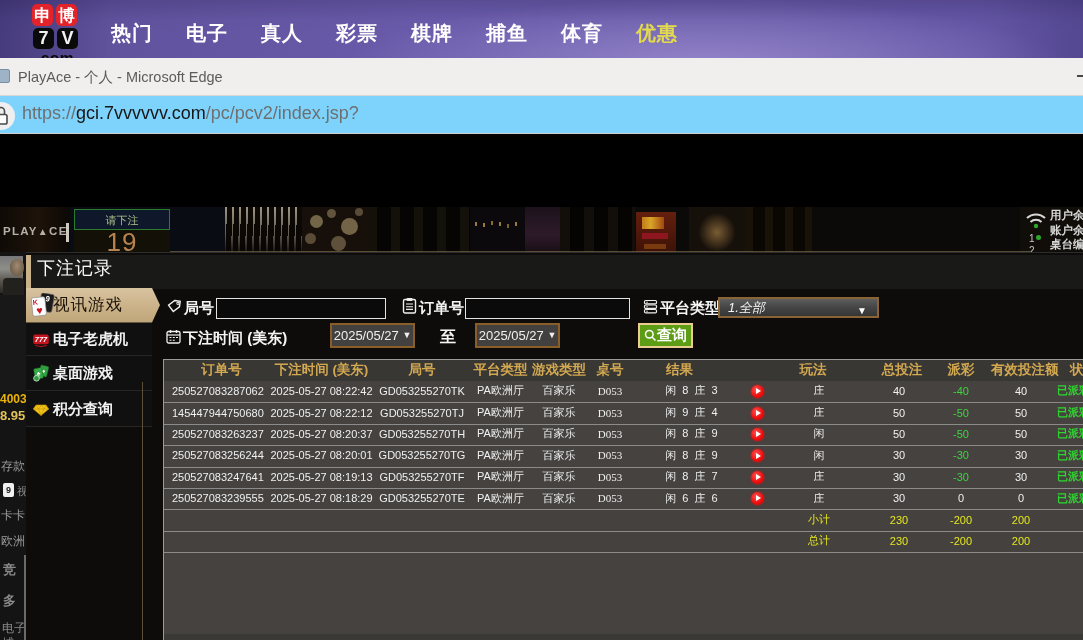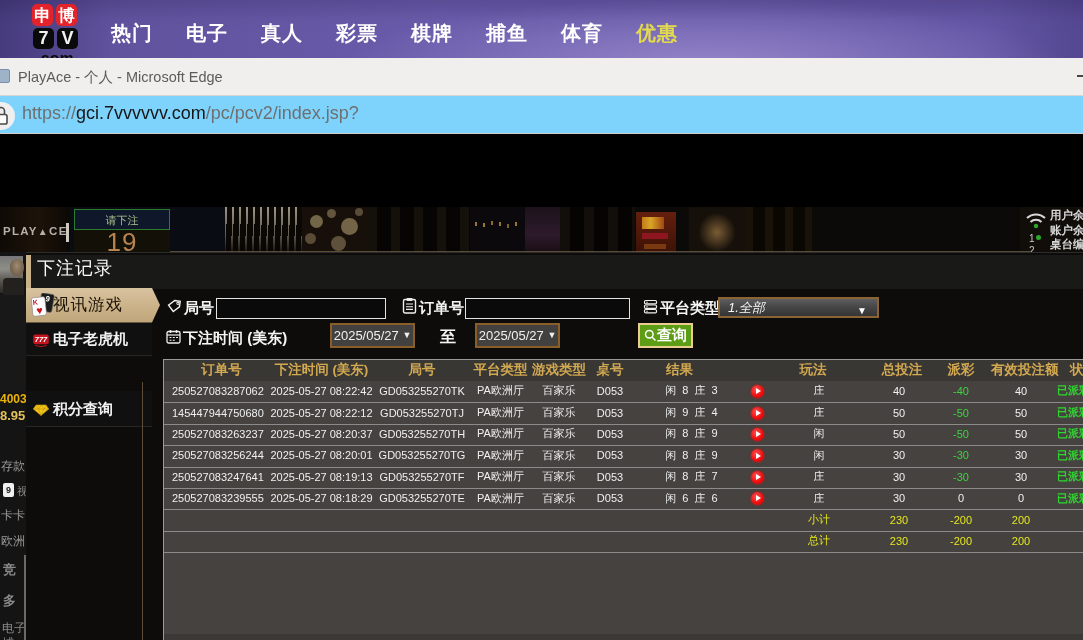--- a/index.html
+++ b/index.html
@@ -74,21 +74,21 @@
 
 #tbl { position:absolute; left:137px; top:105.5px; width:952px; height:282.5px; background:#454240; border-left:1px solid #9a9a9a; border-top:1px solid #9a9a9a; }
 .trow { position:absolute; left:0; width:952px; height:21.4px; display:flex; align-items:center; }
 .trow .c { position:relative; top:-1px; }
 .trow .c8 { top:0.5px; }
 .trow.sep { border-top:1px solid #8b8b8b; }
 #thead { position:absolute; left:0; top:0; width:952px; height:21.5px; background:#393734; display:flex; align-items:center; }
 .c { flex:none; text-align:center; font-size:11px; color:#f0f0f0; white-space:nowrap; overflow:visible; }
 #thead .c { color:#d2a850; font-weight:bold; font-size:13.5px; }
 .c1{width:104px; text-align:left; padding-left:8px;} .c2{width:107px;} .c3{width:94px;} .c4{width:63px;}
-.c5{width:54px;} .c6{width:48px;} .c7{width:115px;}
+.c5{width:54px;} .c6{width:48px;font-family:Liberation Serif, serif;} .c7{width:115px;}
 #tbl .trow .c7 { word-spacing:3px; } .c8{width:22px; padding-right:5px;} .c9{width:96px;}
 .c10{width:64px;} .c11{width:60px;} .c12{width:60px;} .c13{width:65px; text-align:left; padding-left:6px;}
 .neg { color:#3ed43e; }
 .st { color:#2fd32f; font-weight:bold; }
 .tot { color:#e4e71e !important; font-weight:normal; }
 .pbtn { display:inline-block; width:13px; height:13px; border-radius:50%; background:radial-gradient(circle at 40% 35%, #ff5050 0%, #ee0a0a 60%, #d60606 100%); box-shadow:0 0 2.5px rgba(240,20,20,0.9); position:relative; }
 .pbtn:after { content:""; position:absolute; left:4.8px; top:3.2px; border-left:5.5px solid #fff; border-top:3.3px solid transparent; border-bottom:3.3px solid transparent; }
 </style>
 </head>
 <body>
@@ -215,20 +215,34 @@
         <div class="txt">视讯游戏</div>
       </div>
       <div class="sitem" style="top:69.5px; height:33px;">
         <svg class="ico" viewBox="0 0 22 22">
             <rect x="1.5" y="5.5" width="19" height="12" rx="2.5" fill="#c41420"></rect>
             <text x="11" y="14.8" font-size="9" fill="#fff" font-weight="bold" text-anchor="middle" font-style="italic">777</text>
             <path d="M4 19 q7 2.5 14 0" stroke="#c41420" stroke-width="1.2" fill="none"></path>
           </svg>
         <div class="txt">电子老虎机</div>
       </div>
+      <div class="sitem" style="top:102.5px; height:35.5px;">
+        <svg class="ico" viewBox="0 0 22 22">
+          <g transform="rotate(14 14 10)">
+              <rect x="9" y="2" width="10" height="13" rx="1.5" fill="#2f9e3f" stroke="#1a6a26" stroke-width="0.5"></rect>
+              <text x="14" y="11" font-size="7" fill="#fff" text-anchor="middle">♠</text>
+            </g>
+          <g transform="rotate(-10 8 12)">
+              <rect x="3" y="5" width="10" height="13" rx="1.5" fill="#37aa47" stroke="#1a6a26" stroke-width="0.5"></rect>
+              <text x="8" y="14" font-size="7" fill="#fff" text-anchor="middle">♣</text>
+            </g>
+          <circle cx="5.5" cy="17.5" r="3.5" fill="#2f9e3f" stroke="#fff" stroke-width="0.8"></circle>
+        </svg>
+        <div class="txt">桌面游戏</div>
+      </div>
       <div class="sitem" style="top:138px; height:36px;">
         <svg class="ico" viewBox="0 0 22 22">
             <path d="M5 6 h12 l3.5 5 L11 19 1.5 11 Z" fill="#f5c518" stroke="#b8900a" stroke-width="0.7"></path>
             <path d="M1.5 11 h19 M5 6 l3 5 3.5-5 3.5 5 2.5-5 M8 11 l3 8 3.5-8" fill="none" stroke="#b8900a" stroke-width="0.7"></path>
           </svg>
         <div class="txt">积分查询</div>
       </div>
       <div id="tanline"></div>
 
       <svg class="fico" style="left:141px; top:46px;" width="15" height="15" viewBox="0 0 15 15">

